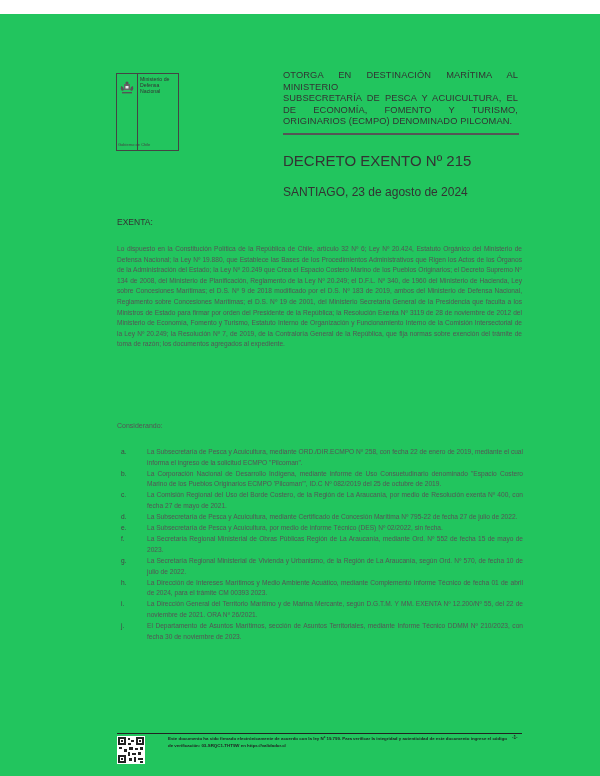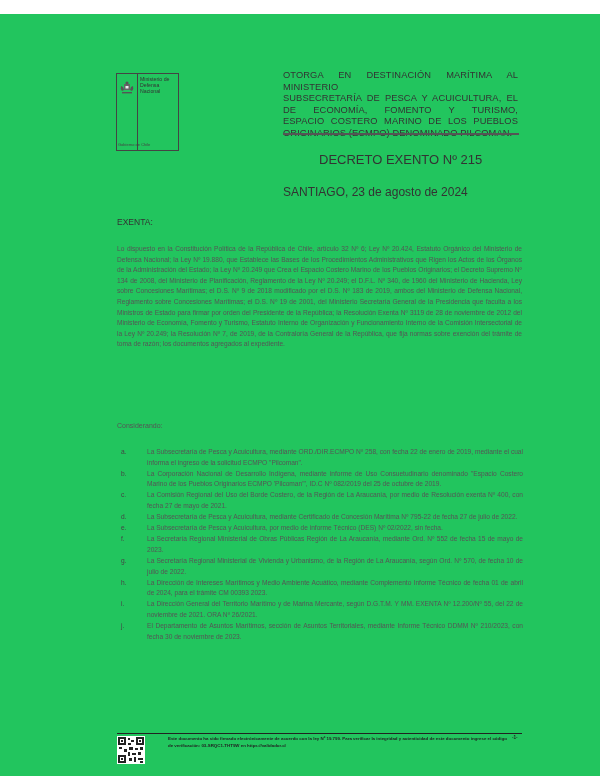--- a/index.html
+++ b/index.html
@@ -16,21 +16,21 @@
   .ministry-line { font-size: 5.2px; line-height: 6px; color: #333; display: block; }
   .gov-label { position: absolute; left: 1px; bottom: 3px; font-size: 4px; color: #444; white-space: nowrap; }
 
   
   .title-block { position: absolute; left: 283px; top: 56px; width: 235px; }
   .title-block .t { font-size: 9.3px; line-height: 11.5px; letter-spacing: 0.1px; color: #333;
                     text-align: justify; text-align-last: justify; display: block; }
   .title-block .t.last { text-align-last: left; }
   .title-rule { position: absolute; left: 283px; top: 119px; width: 236px; height: 2px; background: #555; }
 
-  .decree { position: absolute; left: 283px; top: 138px; font-size: 13px; color: #333; margin-left: 36px; }
+  .decree { position: absolute; left: 283px; top: 138px; font-size: 15px; color: #333; }
   .place-date { position: absolute; left: 283px; top: 171px; font-size: 12px; color: #333; }
 
   .visto { position: absolute; left: 117px; top: 203px; font-size: 8.5px; color: #333; }
 
   .para { position: absolute; left: 117px; top: 230px; width: 405px; font-size: 6.6px; line-height: 10.6px;
           color: #555; text-align: justify; }
 
   .considerando { position: absolute; left: 117px; top: 408px; font-size: 7px; color: #555; }
 
   .items { position: absolute; left: 143px; top: 433px; width: 380px; margin: 0; padding: 0; list-style: none; }
@@ -66,21 +66,20 @@
       <span class="ministry-line">Ministerio de</span>
       <span class="ministry-line">Defensa</span>
       <span class="ministry-line">Nacional</span>
     </div>
   </div>
 
   <div class="title-block">
     <span class="t">OTORGA EN DESTINACIÓN MARÍTIMA AL MINISTERIO</span>
     <span class="t">SUBSECRETARÍA DE PESCA Y ACUICULTURA, EL</span>
     <span class="t">DE ECONOMÍA, FOMENTO Y TURISMO,</span>
-    <span class="t">ESPACIO COSTERO MARINO DE LOS PUEBLOS</span>
     <span class="t last">ORIGINARIOS (ECMPO) DENOMINADO PILCOMAN.</span>
   </div>
   <div class="title-rule"></div>
 
   <div class="decree">DECRETO EXENTO Nº 215</div>
   <div class="place-date">SANTIAGO, 23 de agosto de 2024</div>
 
   <div class="visto">EXENTA:</div>
   <div class="para">Lo dispuesto en la Constitución Política de la República de Chile, artículo 32 Nº 6; Ley Nº 20.424, Estatuto Orgánico del Ministerio de Defensa Nacional; la Ley Nº 19.880, que Establece las Bases de los Procedimientos Administrativos que Rigen los Actos de los Órganos de la Administración del Estado; la Ley Nº 20.249 que Crea el Espacio Costero Marino de los Pueblos Originarios; el Decreto Supremo Nº 134 de 2008, del Ministerio de Planificación, Reglamento de la Ley Nº 20.249; el D.F.L. Nº 340, de 1960 del Ministerio de Hacienda, Ley sobre Concesiones Marítimas; el D.S. Nº 9 de 2018 modificado por el D.S. Nº 183 de 2019, ambos del Ministerio de Defensa Nacional, Reglamento sobre Concesiones Marítimas; el D.S. Nº 19 de 2001, del Ministerio Secretaría General de la Presidencia que faculta a los Ministros de Estado para firmar por orden del Presidente de la República; la Resolución Exenta Nº 3119 de 28 de noviembre de 2012 del Ministerio de Economía, Fomento y Turismo, Estatuto Interno de Organización y Funcionamiento Interno de la Comisión Intersectorial de la Ley Nº 20.249; la Resolución Nº 7, de 2019, de la Contraloría General de la República, que fija normas sobre exención del trámite de toma de razón; los documentos agregados al expediente.</div>
 

